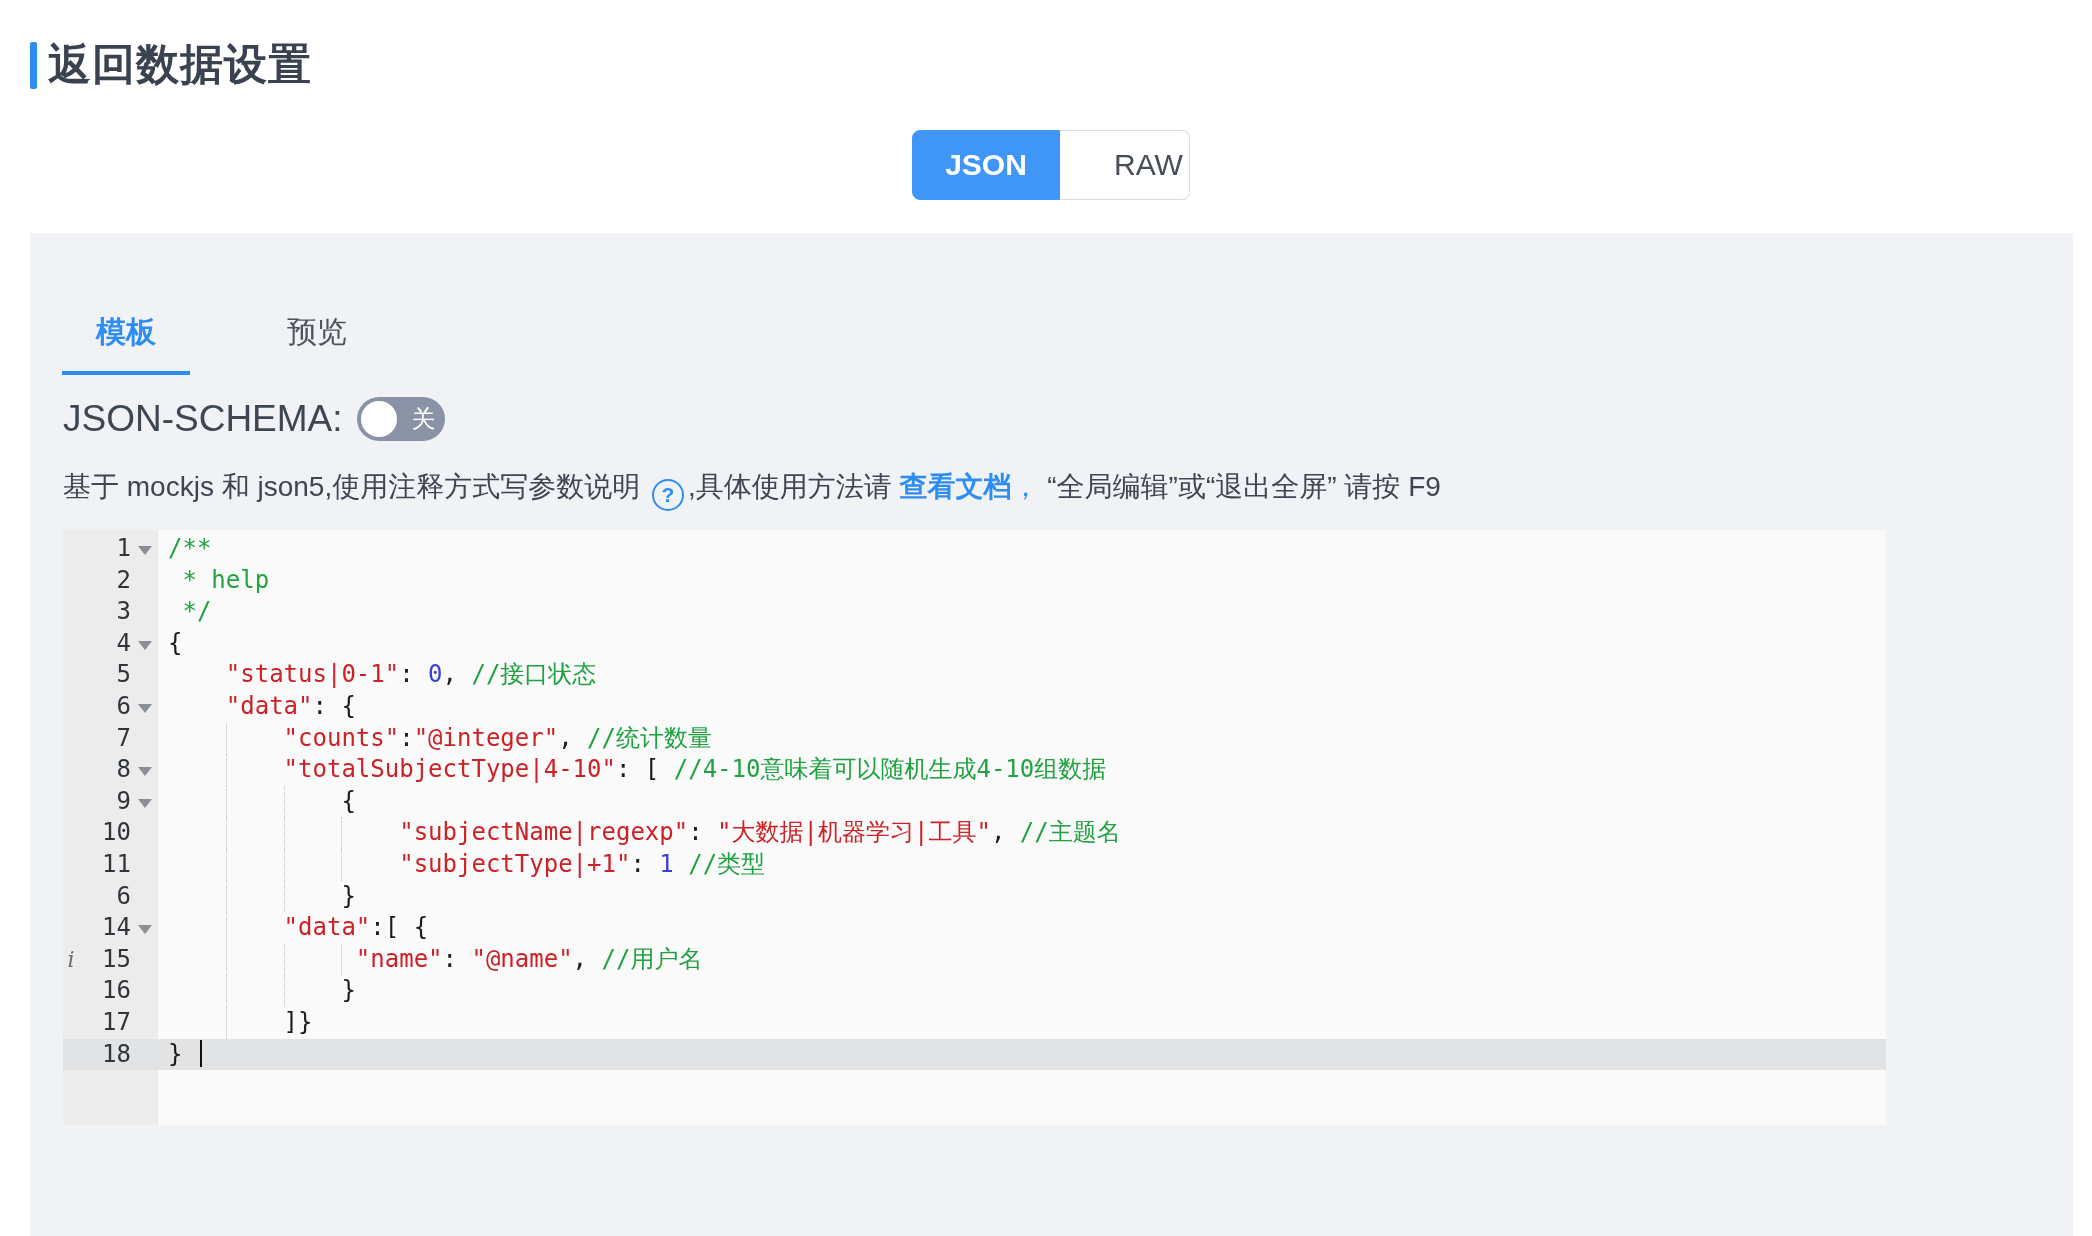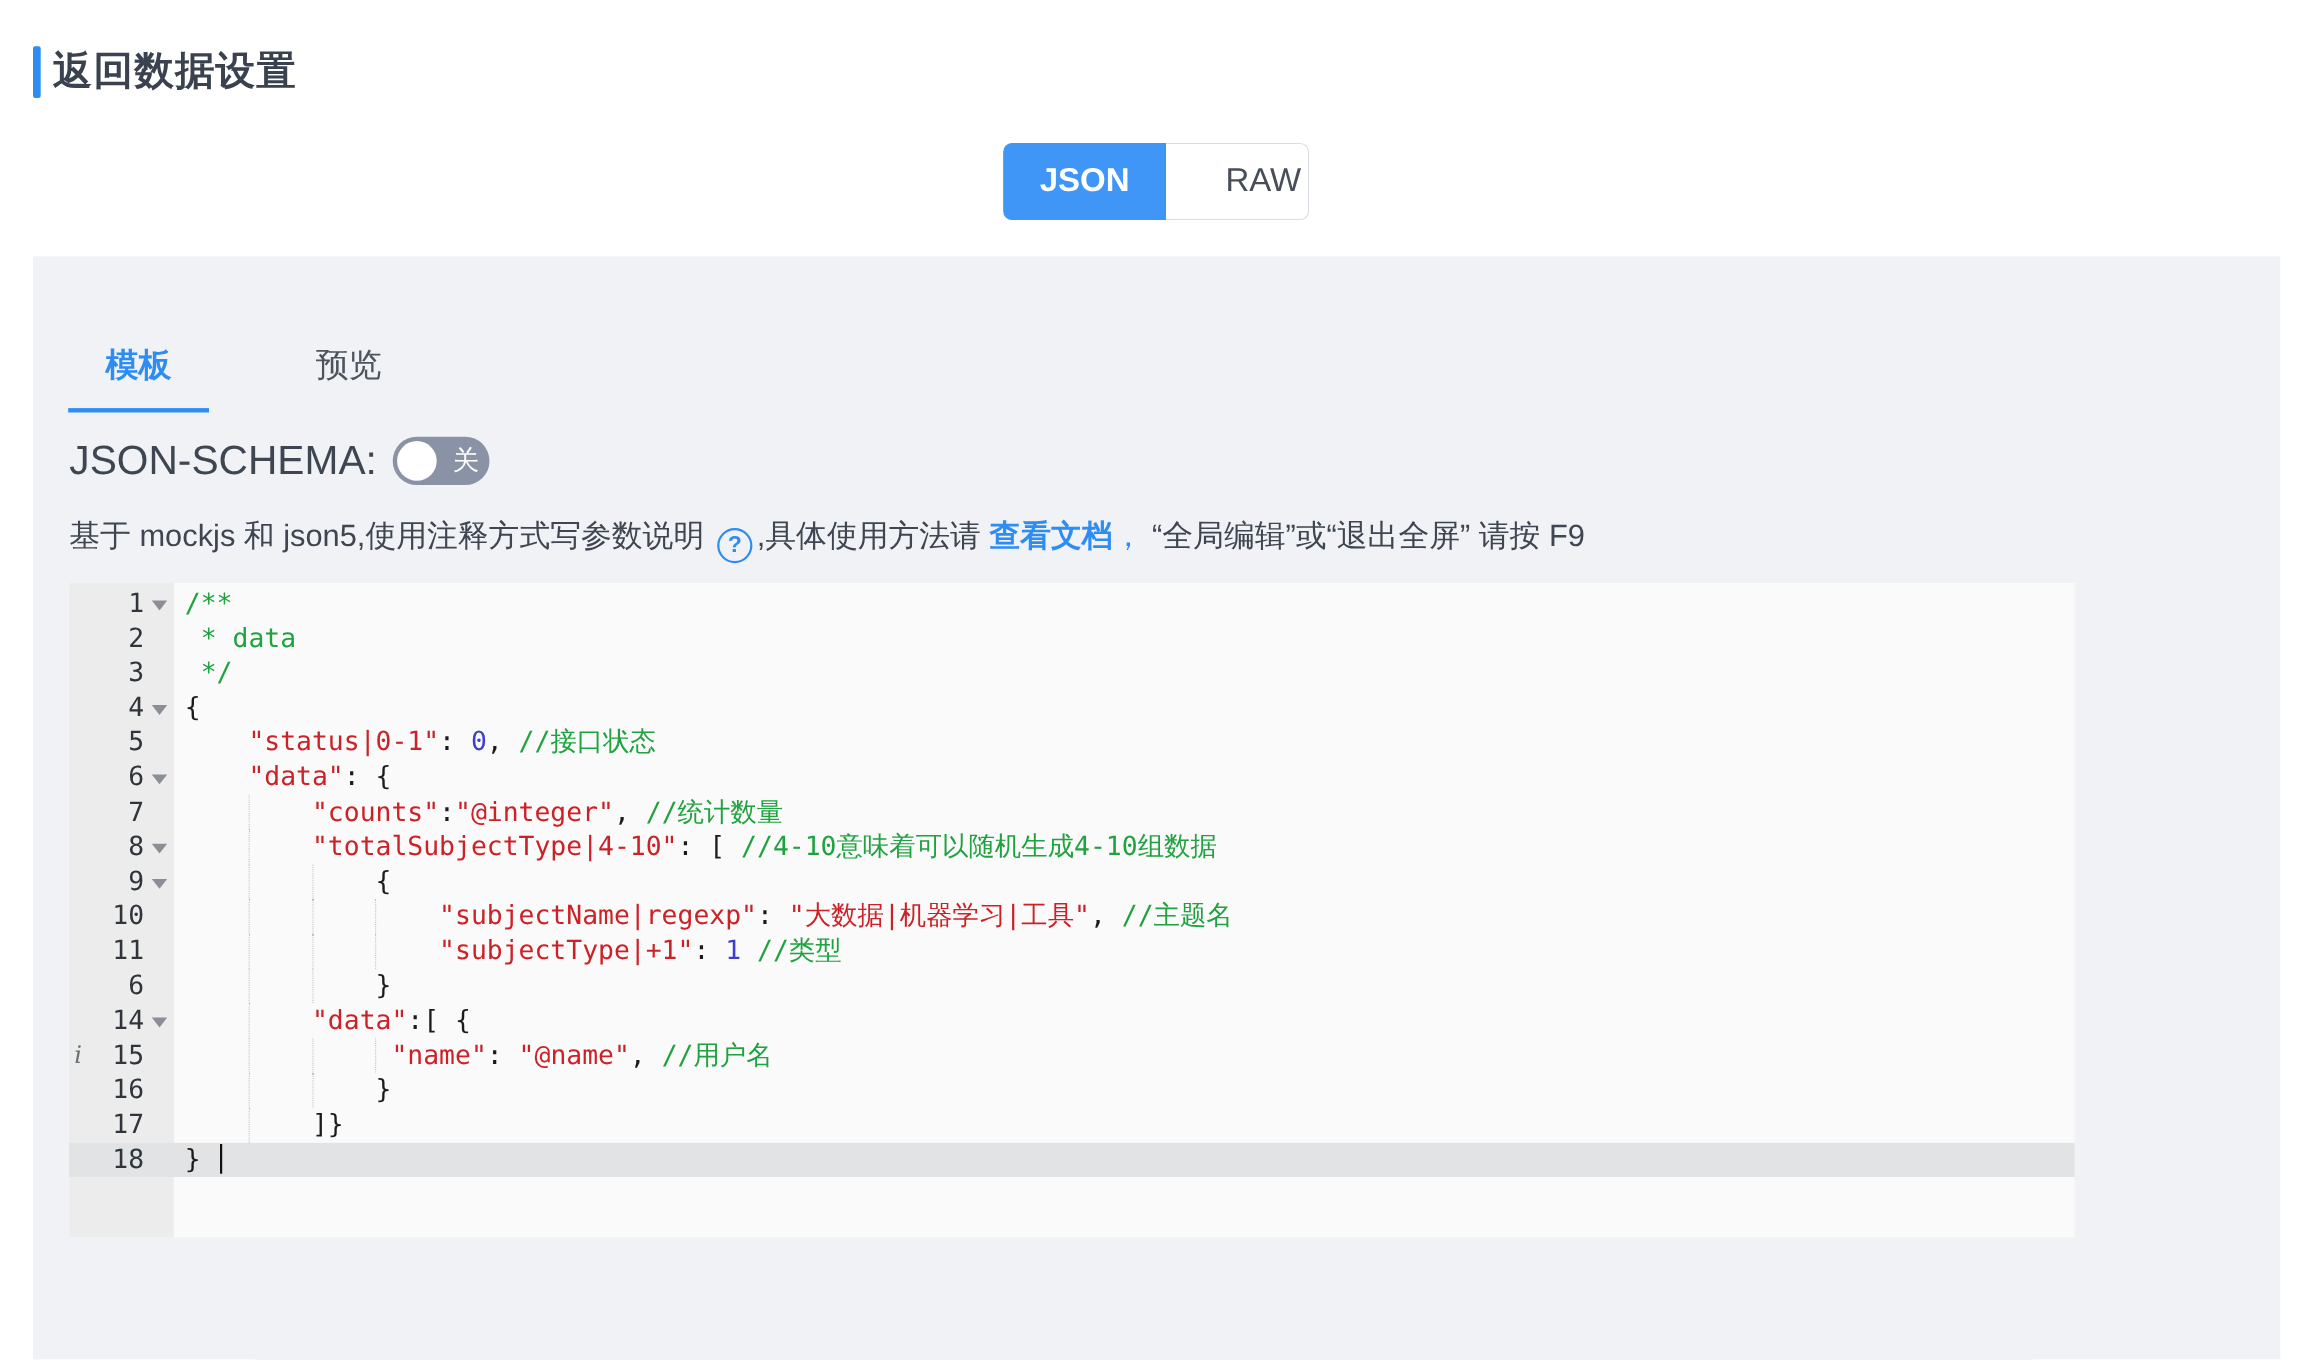--- a/index.html
+++ b/index.html
@@ -9,21 +9,21 @@
     --code-green:#1fa23f; --code-plain:#1b1b1b; --text-dark:#3a4250;
     --tab-inactive:#4e545d; --line-num:#30353b; --guide:#c3c3c3; --link:#2e8df3;
   }
   *{margin:0;padding:0;box-sizing:border-box;}
   html,body{background:#fff;}
   body{font-family:"Liberation Sans","DejaVu Sans",sans-serif;}
   .page{position:relative;width:2092px;height:1236px;background:#fff;overflow:hidden;}
 
   
   .accent-bar{position:absolute;left:30px;top:42px;width:7px;height:47px;background:var(--accent);border-radius:2px;}
-  .page-title{position:absolute;left:48px;top:36px;font-size:36px;line-height:56px;font-weight:600;color:var(--text-dark);letter-spacing:1px;}
+  .page-title{position:absolute;left:48px;top:36px;font-size:43px;line-height:56px;font-weight:600;color:var(--text-dark);letter-spacing:1px;}
 
   
   .format-switch{position:absolute;left:912px;top:130px;height:74px;display:flex;border-radius:8px;}
   .seg-btn{height:70px;font-size:30px;display:flex;align-items:center;justify-content:center;cursor:pointer;border:1px solid #d9dce2;background:#fff;color:#474e58;font-family:inherit;}
   .seg-btn:first-child{border-radius:8px 0 0 8px;}
   .seg-btn:last-child{border-radius:0 8px 8px 0;border-left:none;padding-left:48px;}
   .seg-btn.active{background:var(--btn-blue);border-color:var(--btn-blue);color:#fff;font-weight:600;}
   .seg-btn:not(.active){font-weight:400;}
 
   
@@ -112,21 +112,21 @@
               </span>
             </div>
             <div class="cm-code"><span class="tok-comment">/**</span></div>
           </div>
           <div class="cm-row">
             <div class="cm-gutter">
               <span class="cm-info"></span>
               <span class="cm-num">2</span>
               <span class="cm-foldslot"></span>
             </div>
-            <div class="cm-code"><span class="tok-comment"> * data</span></div>
+            <div class="cm-code"><span class="tok-comment"> * help</span></div>
           </div>
           <div class="cm-row">
             <div class="cm-gutter">
               <span class="cm-info"></span>
               <span class="cm-num">3</span>
               <span class="cm-foldslot"></span>
             </div>
             <div class="cm-code"><span class="tok-comment"> */</span></div>
           </div>
           <div class="cm-row">

